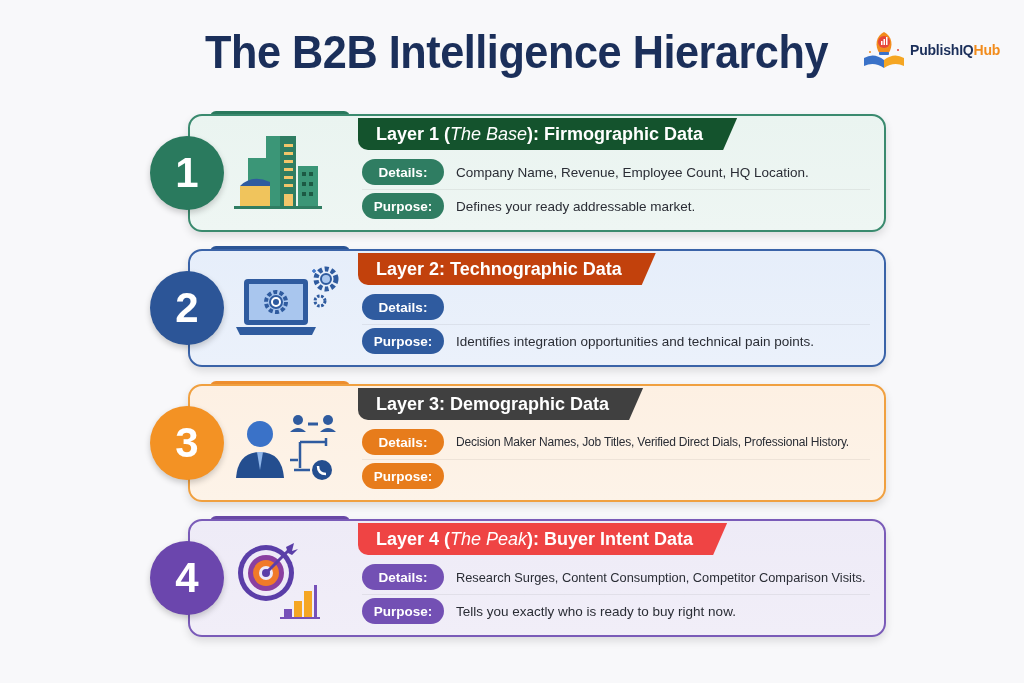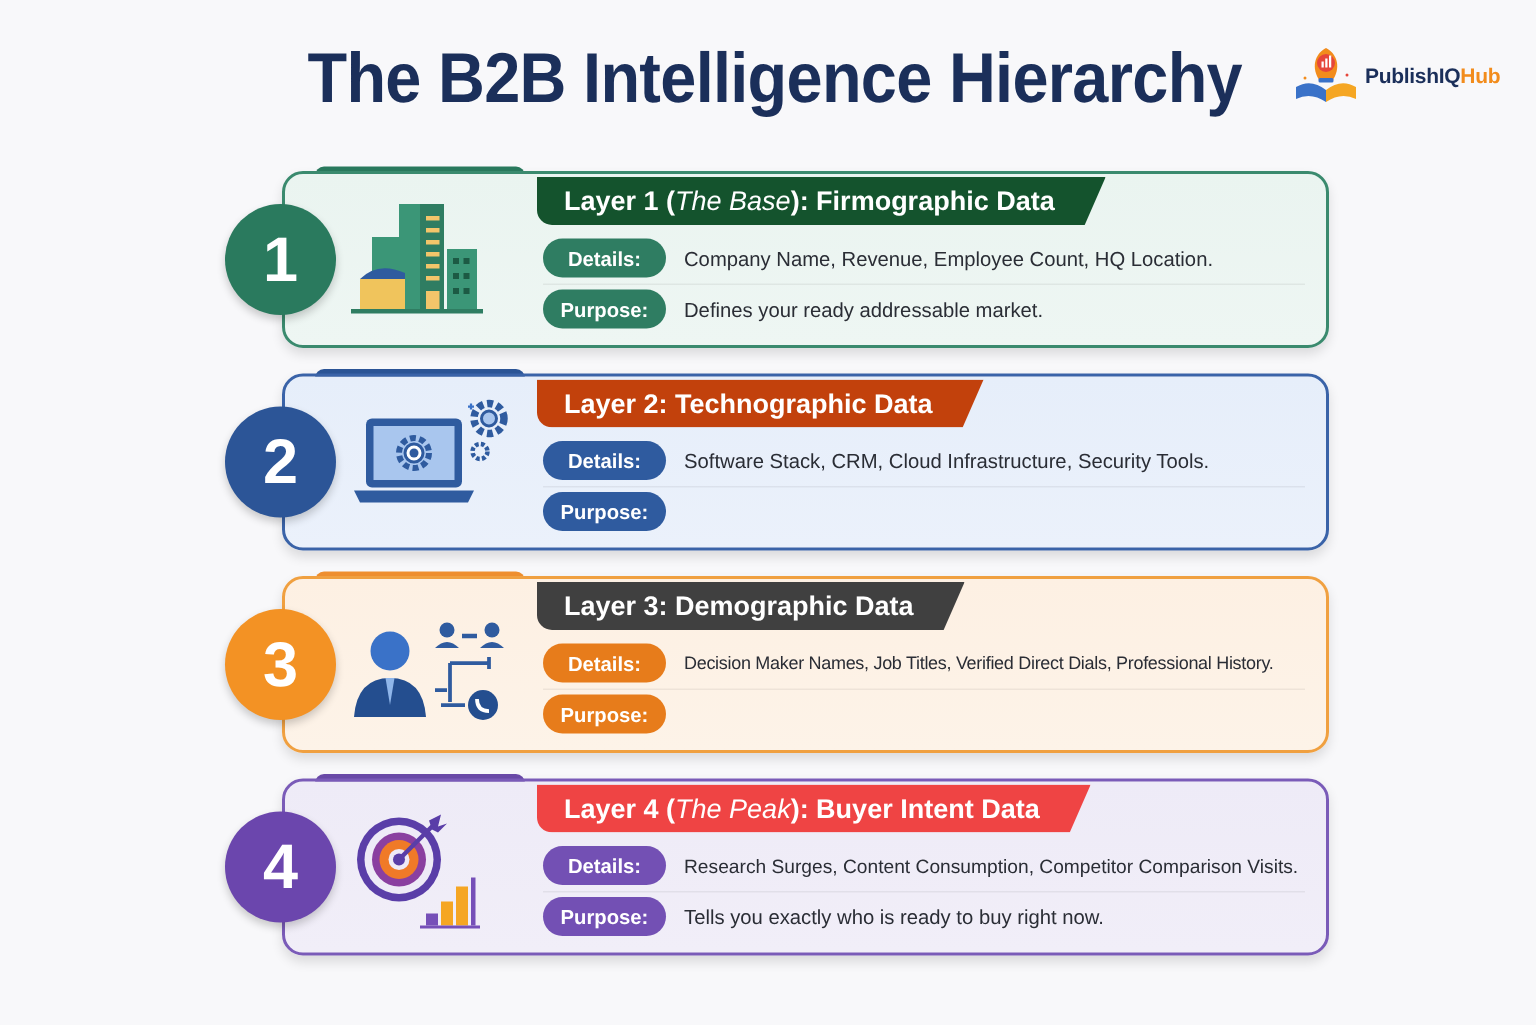--- a/index.html
+++ b/index.html
@@ -192,25 +192,25 @@
       <circle cx="96" cy="14" r="5" fill="#a9c6ee" stroke="#2f5b9f" stroke-width="2"></circle>
       <circle cx="90" cy="36" r="5" fill="none" stroke="#2f5b9f" stroke-width="3" stroke-dasharray="2.5 1.5"></circle>
       <path d="M82 6 h4 M84 4 v4" stroke="#3a72c8" stroke-width="1.5"></path>
     </svg>
   </div>
   <div class="header-banner">
       <span>Layer 2: Technographic Data</span>
     </div>
   <div class="row details">
     <div class="pill">Details:</div>
-    <div class="val">Software Stack, CRM, Cloud Infrastructure, Security Tools.</div>
-    <div class="row-line"></div>
-  </div>
-  <div class="row purpose">
-    <div class="pill">Purpose:</div>
+    <div class="row-line"></div>
+  </div>
+  <div class="row purpose">
+    <div class="pill">Purpose:</div>
+    <div class="val">Identifies integration opportunities and technical pain points.</div>
   </div>
 </div>
 
 <div class="layer orange" style="top:384px;">
   <div class="tab-top"></div>
   <div class="card"></div>
   <div class="num-circle">3</div>
   <div class="icon-wrap">
     <svg width="112" height="88" viewBox="0 0 112 88">
       <circle cx="30" cy="34" r="13" fill="#3a72c8"></circle>

